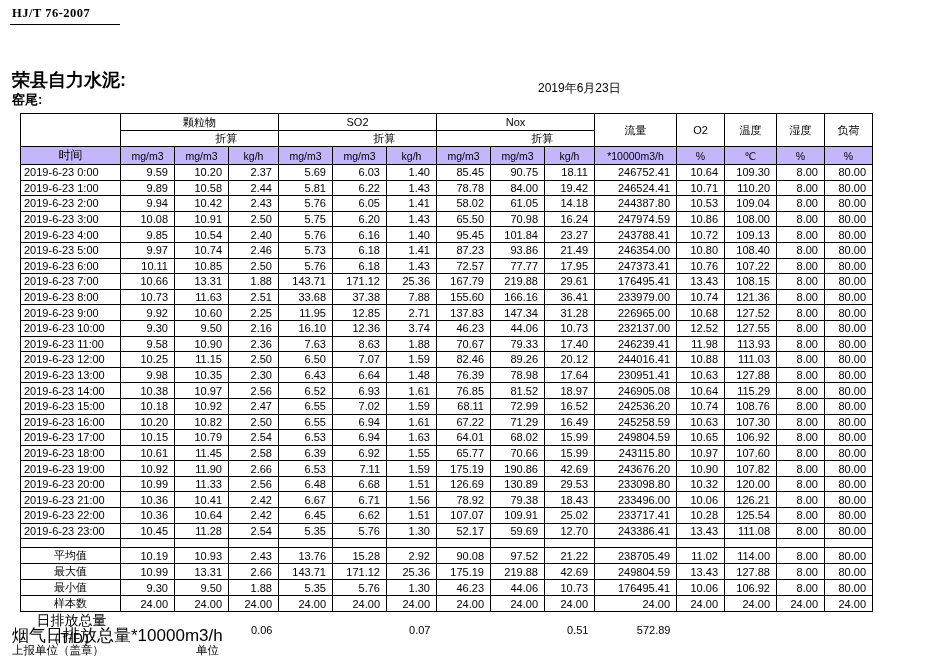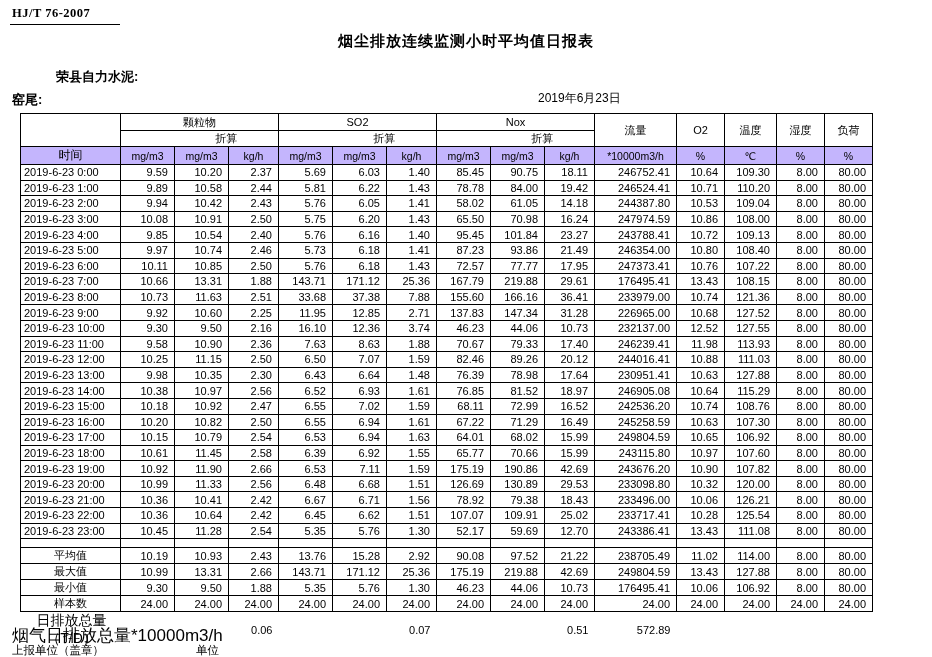--- a/index.html
+++ b/index.html
@@ -1,23 +1,23 @@
 <!DOCTYPE html>
 <html><head>
 <meta charset="utf-8">
 <style>
   html,body{margin:0;padding:0;background:#ffffff;}
   body{width:932px;height:657px;font-family:"Liberation Sans","DejaVu Sans",sans-serif;color:#000;}
   .page{position:relative;width:932px;height:657px;overflow:hidden;padding-left:24px;}
   .std-code{position:absolute;left:12px;top:6px;font-size:12.5px;font-weight:bold;font-family:"Liberation Serif","DejaVu Serif",serif;letter-spacing:0.5px;}
   .code-underline{position:absolute;left:10px;top:24px;width:110px;border-bottom:1px solid #000;}
   .doc-title{position:absolute;left:0;top:32px;width:932px;text-align:center;font-size:15px;font-weight:bold;letter-spacing:1px;}
-  .company{position:absolute;left:12px;top:68px;font-size:13px;font-weight:bold;margin-left:44px;}
+  .company{position:absolute;left:12px;top:68px;font-size:18px;font-weight:bold;}
   .dept{position:absolute;left:12px;top:91px;font-size:13px;font-weight:bold;}
-  .date{position:absolute;left:538px;top:90px;font-size:12px;}
+  .date{position:absolute;left:538px;top:80px;font-size:12px;}
   table{position:absolute;left:20px;top:113px;border-collapse:collapse;table-layout:fixed;}
   td,th{border:1px solid #000;font-size:11px;font-weight:normal;text-align:center;padding:0;height:15px;font-family:"Liberation Sans","DejaVu Sans",sans-serif;}
   .grp{height:17px;font-size:11.5px;}
   .sub{height:14px;font-size:11px;}
   .unitrow td{background:#c4b5fd;height:16px;font-size:10.5px;}
   .unitrow td.time-h{font-size:12px;font-weight:normal;}
   .datarow td{height:14.6px;font-size:11px;}
   .datarow td.tcell{text-align:left;padding-left:3px;font-size:11px;}
   .num{text-align:right;padding-right:6px;}
   .nb{border:none;}
@@ -28,21 +28,20 @@
   .bottomnote3{position:absolute;left:196px;top:643px;font-size:11.5px;}
   .total-label{text-align:center;padding-left:2px;font-size:14px;}
 </style>
 </head>
 <body>
 
 <div class="page">
 
   <div class="std-code">HJ/T  76-2007</div>
   <div class="code-underline"></div>
-  <div class="doc-title">烟尘排放连续监测小时平均值日报表</div>
   <div class="company">荣县自力水泥:</div>
   <div class="dept">窑尾:</div>
   <div class="date">2019年6月23日</div>
 
   <table>
     <colgroup>
       <col style="width:100px">
       <col style="width:54px">
         <col style="width:54px">
         <col style="width:50px">

